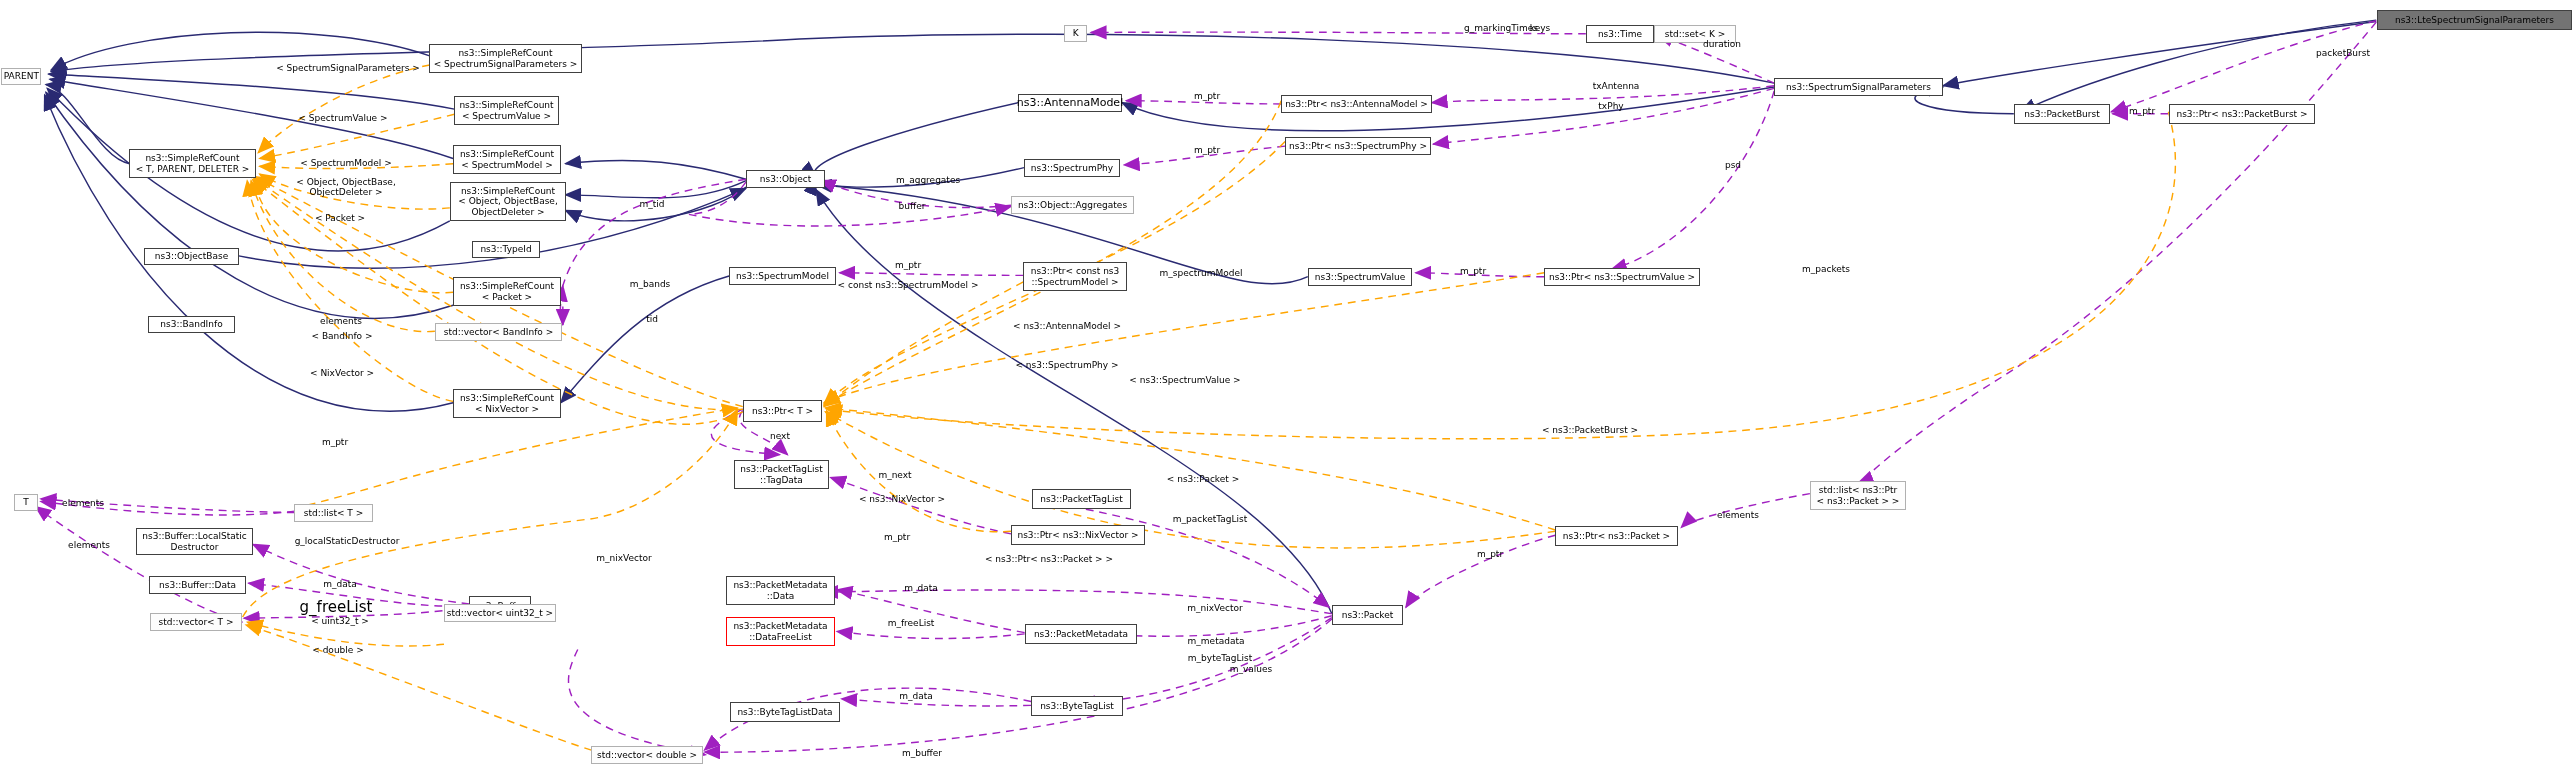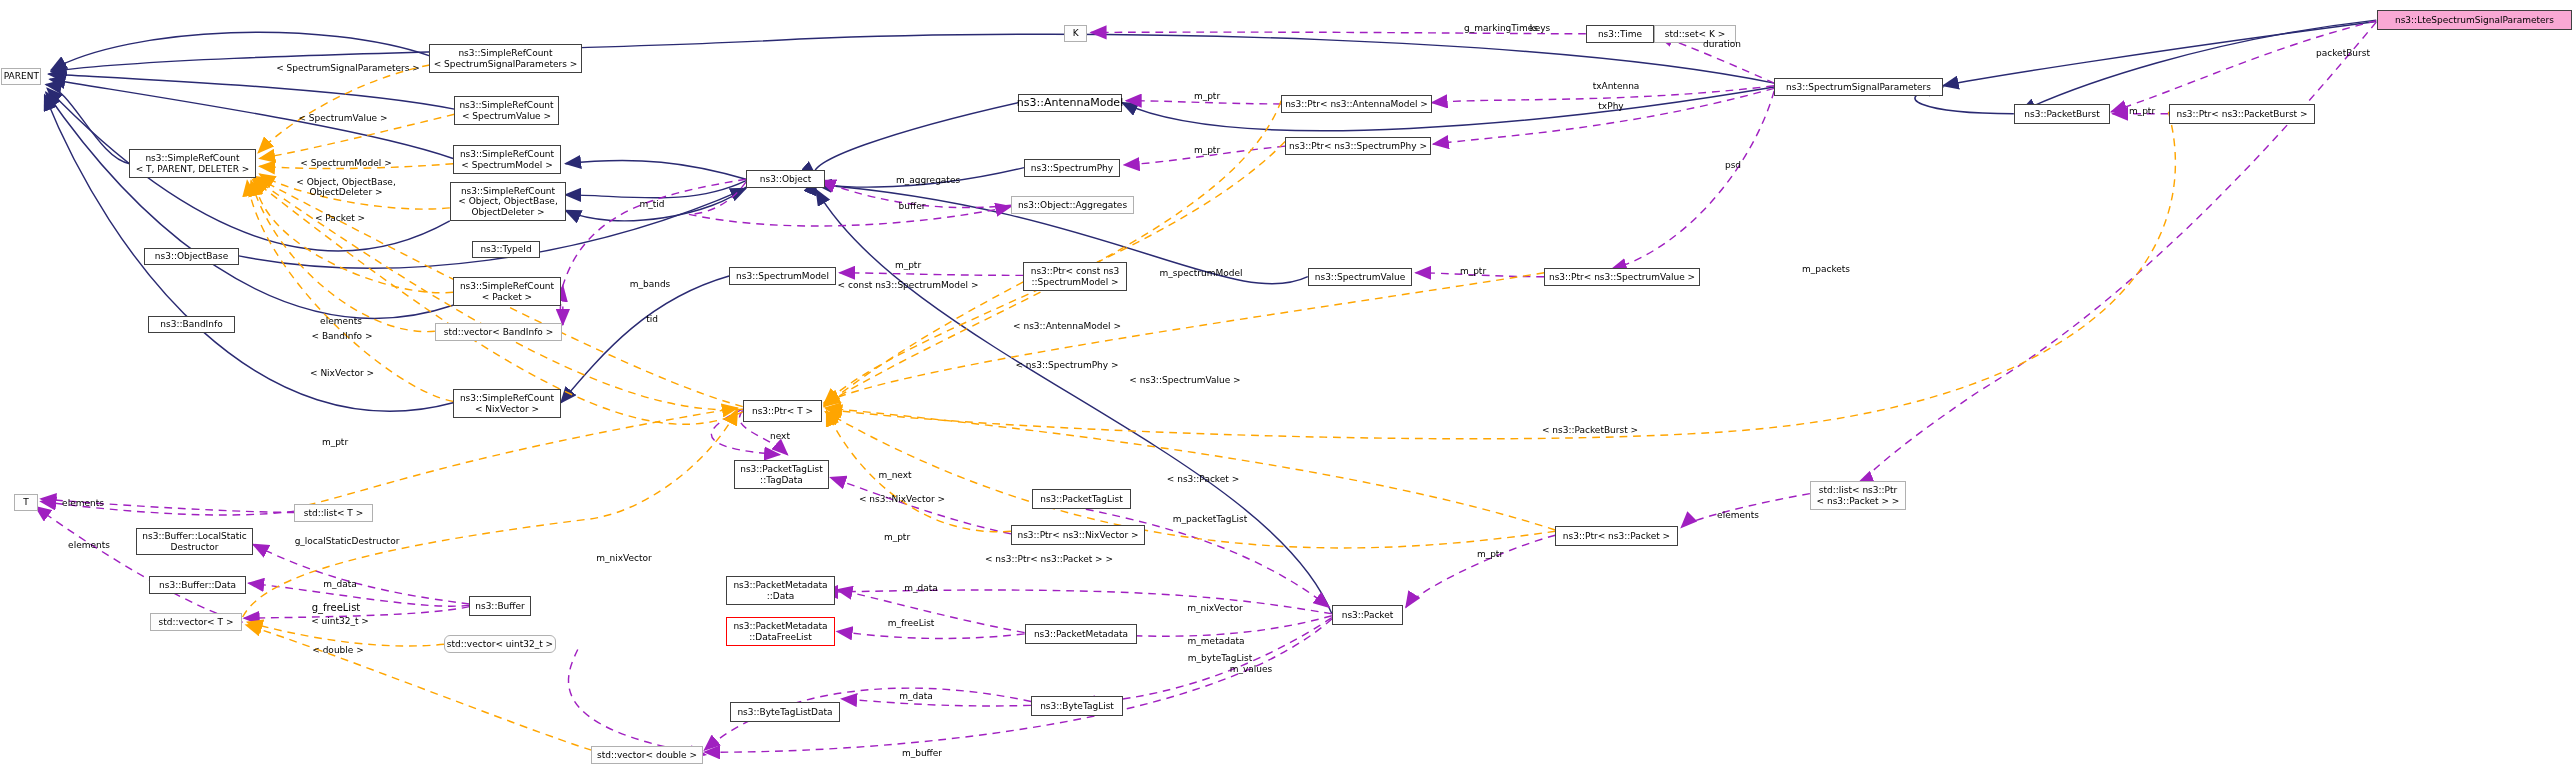--- a/index.html
+++ b/index.html
@@ -3,21 +3,21 @@
 <meta charset="utf-8">
 <style>
   html,body{margin:0;padding:0;background:#ffffff;}
   body{font-family:"DejaVu Sans","Liberation Sans",sans-serif;}
   #stage{position:relative;width:2576px;height:782px;background:#fff;overflow:hidden;}
   #edges{position:absolute;left:0;top:0;width:2576px;height:782px;}
   .node{position:absolute;box-sizing:border-box;background:#ffffff;
         border:1.3px solid #404040;display:flex;align-items:center;justify-content:center;
         text-align:center;line-height:1.12;color:#000;white-space:pre;}
   .node.thin{border:0.6px solid #b0b0b0;background:#fdfdfd;}
-  .node.hl{background:#f9a8d4;border:1.3px solid #404040;}
+  .node.hl{background:#737373;border:1.3px solid #404040;}
   .node.red{border:1.3px solid #ff0000;}
   .elabel{position:absolute;color:#000;white-space:pre;text-align:center;
           transform:translate(-50%,-50%);line-height:1.1;}
 </style>
 </head>
 <body>
 
 <div id="stage">
   <svg id="edges" viewBox="0 0 3965 1204" xmlns="http://www.w3.org/2000/svg">
     <defs>
@@ -157,21 +157,21 @@
     <div class="node" style="left: 2169px; top: 104px; width: 146px; height: 19.5px; font-size: 9px;">ns3::Ptr&lt; ns3::PacketBurst &gt;</div>
     <div class="node hl" style="left: 2377px; top: 10.4px; width: 195px; height: 19.5px; font-size: 9px;">ns3::LteSpectrumSignalParameters</div>
     <div class="node thin" style="left: 1064px; top: 25px; width: 23.4px; height: 17px; font-size: 9px;">K</div>
     <div class="node thin" style="left: 14.3px; top: 494px; width: 23.4px; height: 17px; font-size: 9px;">T</div>
     <div class="node thin" style="left: 294px; top: 504px; width: 79px; height: 18px; font-size: 9px;">std::list&lt; T &gt;</div>
     <div class="node" style="left: 136px; top: 528px; width: 117px; height: 27px; font-size: 9px;">ns3::Buffer::LocalStatic
 Destructor</div>
     <div class="node" style="left: 149px; top: 576px; width: 97px; height: 18px; font-size: 9px;">ns3::Buffer::Data</div>
     <div class="node thin" style="left: 150px; top: 613px; width: 92px; height: 18px; font-size: 9px;">std::vector&lt; T &gt;</div>
     <div class="node" style="left: 469px; top: 596px; width: 62px; height: 19.5px; font-size: 9px;">ns3::Buffer</div>
-    <div class="node thin" style="left: 444px; top: 635px; width: 112px; height: 18px; font-size: 9px; border-radius: 6px;">std::vector&lt; uint32_t &gt;</div>
+    <div class="node thin" style="left: 444px; top: 604px; width: 112px; height: 18px; font-size: 9px;">std::vector&lt; uint32_t &gt;</div>
     <div class="node thin" style="left: 591px; top: 746px; width: 112px; height: 18px; font-size: 9px;">std::vector&lt; double &gt;</div>
     <div class="node" style="left: 743px; top: 400px; width: 79px; height: 22px; font-size: 9px;">ns3::Ptr&lt; T &gt;</div>
     <div class="node" style="left: 734px; top: 460px; width: 95px; height: 29px; font-size: 9px;">ns3::PacketTagList
 ::TagData</div>
     <div class="node" style="left: 741px; top: 585px; width: 79px; height: 18px; font-size: 9px;">ns3::NixVector</div>
     <div class="node" style="left: 726px; top: 576px; width: 109px; height: 29px; font-size: 9px;">ns3::PacketMetadata
 ::Data</div>
     <div class="node red" style="left: 726px; top: 617px; width: 109px; height: 29px; font-size: 9px;">ns3::PacketMetadata
 ::DataFreeList</div>
     <div class="node" style="left: 730px; top: 690px; width: 110px; height: 19.5px; font-size: 9px; margin-top: 12px;">ns3::ByteTagListData</div>
@@ -191,21 +191,21 @@
 ObjectDeleter &gt;</div>
     <div class="elabel" style="left: 340px; top: 219px; font-size: 9px;">&lt; Packet &gt;</div>
     <div class="elabel" style="left: 341px; top: 322px; font-size: 9px;">elements</div>
     <div class="elabel" style="left: 342px; top: 337px; font-size: 9px;">&lt; BandInfo &gt;</div>
     <div class="elabel" style="left: 342px; top: 374px; font-size: 9px;">&lt; NixVector &gt;</div>
     <div class="elabel" style="left: 335px; top: 443px; font-size: 9px;">m_ptr</div>
     <div class="elabel" style="left: 83px; top: 504px; font-size: 9px;">elements</div>
     <div class="elabel" style="left: 89px; top: 546px; font-size: 9px;">elements</div>
     <div class="elabel" style="left: 347px; top: 542px; font-size: 9px;">g_localStaticDestructor</div>
     <div class="elabel" style="left: 340px; top: 585px; font-size: 9px;">m_data</div>
-    <div class="elabel" style="left: 336px; top: 607px; font-size: 10px;">g_freeList</div>
+    <div class="elabel" style="left: 336px; top: 607px; font-size: 15px;">g_freeList</div>
     <div class="elabel" style="left: 340px; top: 622px; font-size: 9px;">&lt; uint32_t &gt;</div>
     <div class="elabel" style="left: 338px; top: 651px; font-size: 9px;">&lt; double &gt;</div>
     <div class="elabel" style="left: 624px; top: 559px; font-size: 9px;">m_nixVector</div>
     <div class="elabel" style="left: 652px; top: 205px; font-size: 9px;">m_tid</div>
     <div class="elabel" style="left: 650px; top: 285px; font-size: 9px;">m_bands</div>
     <div class="elabel" style="left: 652px; top: 320px; font-size: 9px;">tid</div>
     <div class="elabel" style="left: 780px; top: 437px; font-size: 9px;">next</div>
     <div class="elabel" style="left: 928px; top: 181px; font-size: 9px;">m_aggregates</div>
     <div class="elabel" style="left: 912px; top: 207px; font-size: 9px;">buffer</div>
     <div class="elabel" style="left: 895px; top: 476px; font-size: 9px;">m_next</div>

